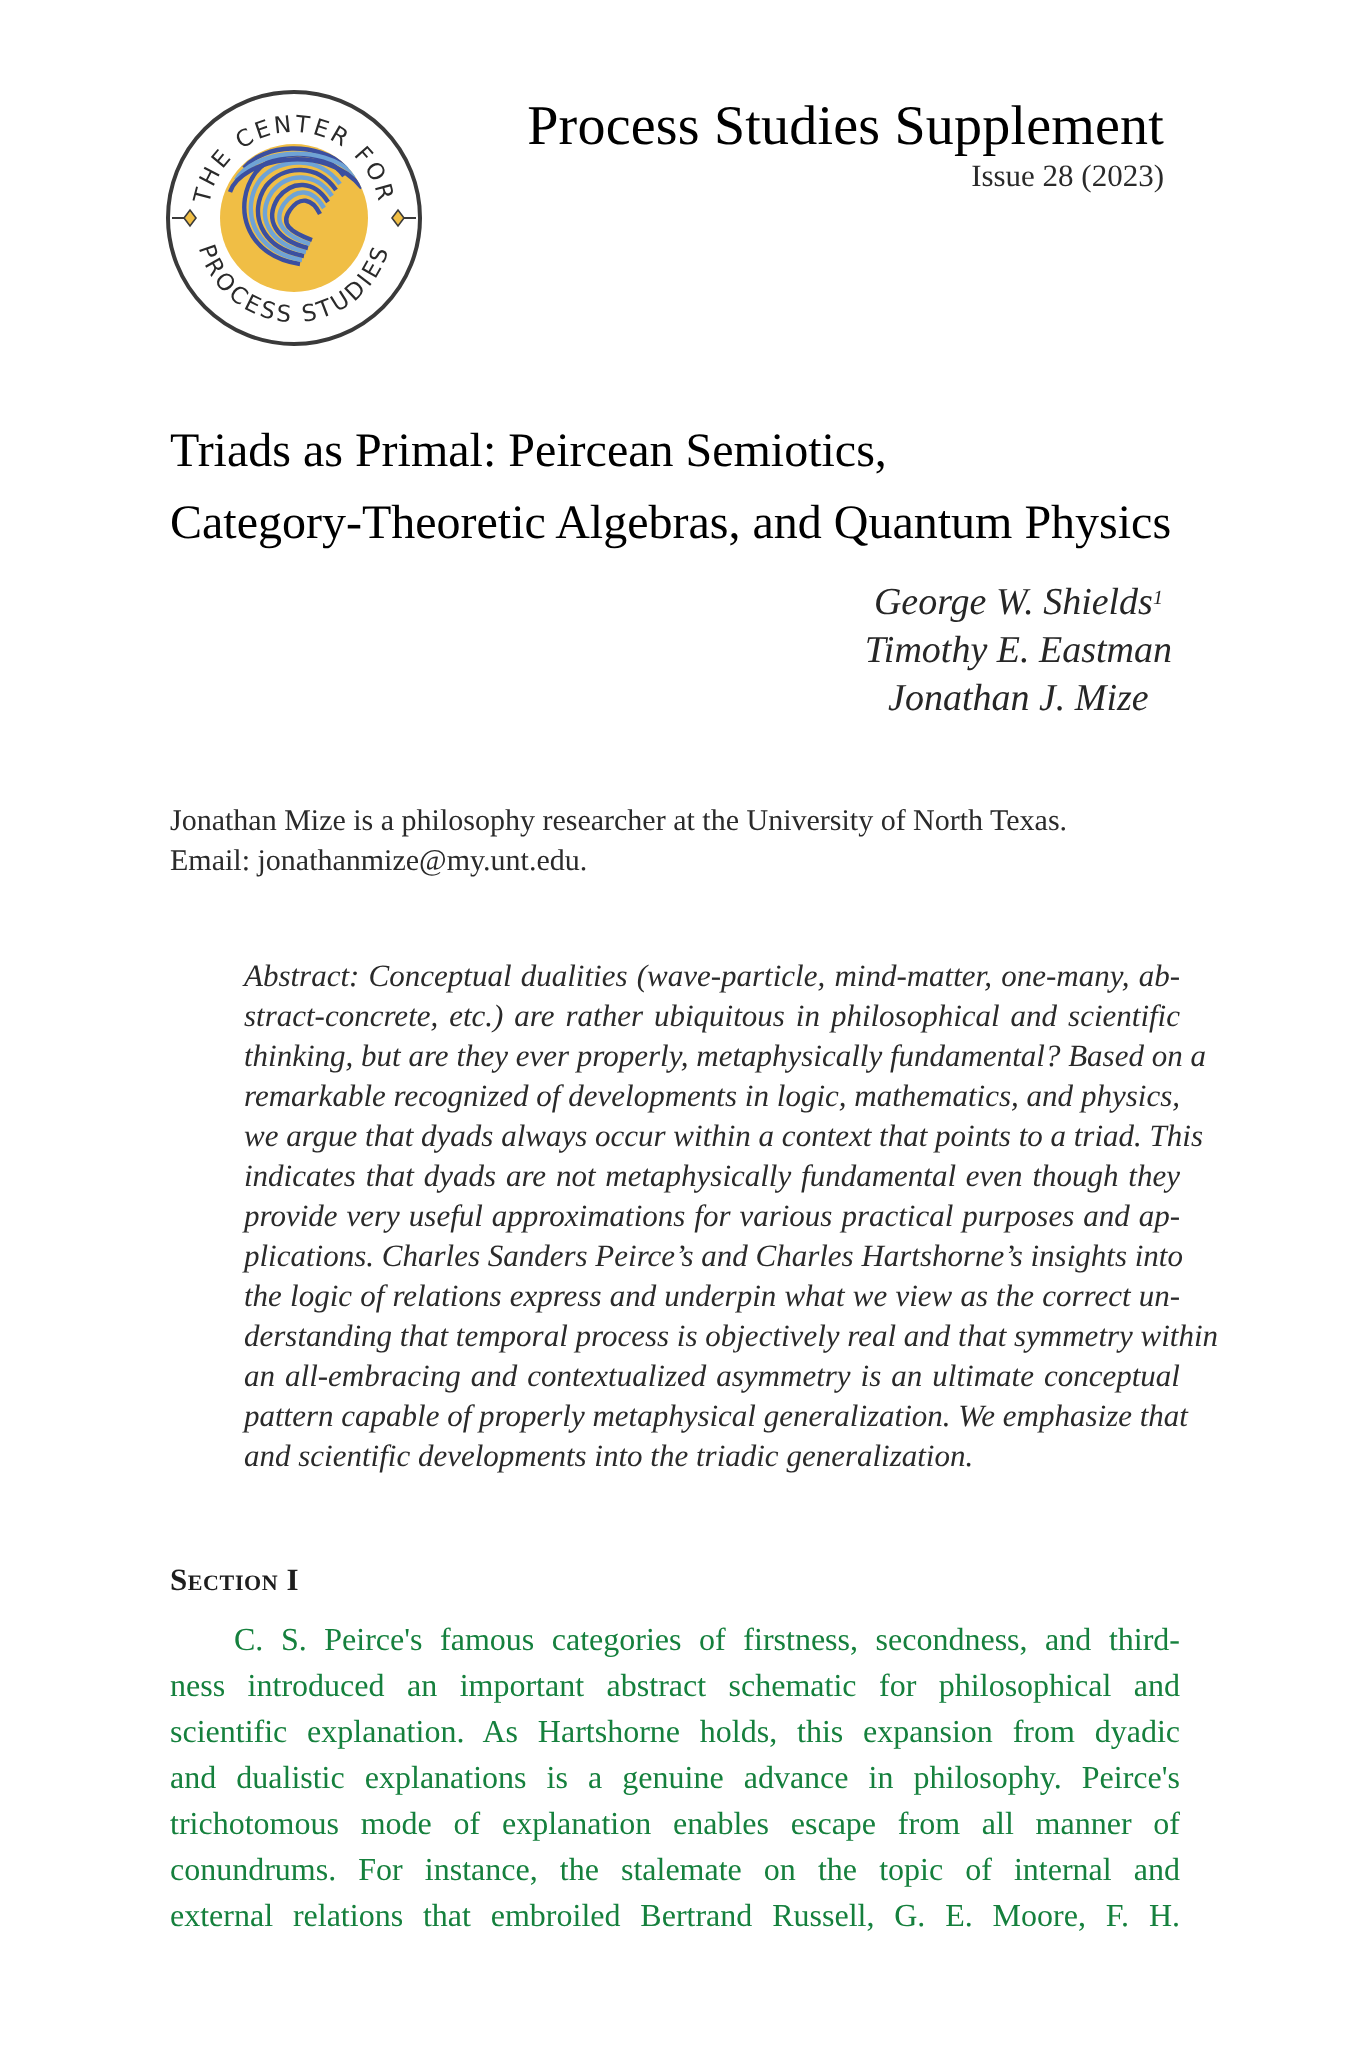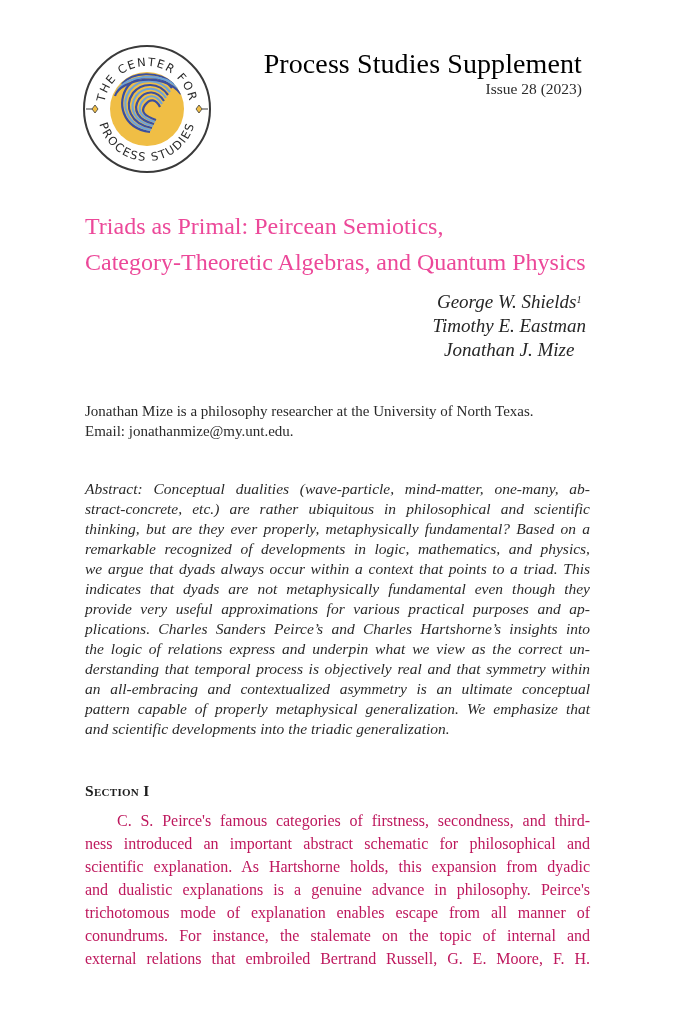--- a/index.html
+++ b/index.html
@@ -2,29 +2,29 @@
 <html><head>
   <meta charset="utf-8">
   <style>
     html, body { margin: 0; padding: 0; background: #ffffff; }
     body { width: 683px; height: 1024px; position: relative; overflow: hidden;
            font-family: "Liberation Serif", "DejaVu Serif", serif; color: #262626; }
     .logo { position: absolute; left: 82px; top: 44px; width: 130px; height: 130px; }
     .journal { position: absolute; right: 101px; top: 48px; text-align: right; }
     .journal-title { font-size: 28px; line-height: 32px; color: #000000; letter-spacing: 0.1px; }
     .journal-issue { font-size: 15.5px; line-height: 18px; color: #2a2a2a; margin-top: 0px; }
-    .title { position: absolute; left: 85px; top: 208px; width: 520px; font-size: 24px; line-height: 36px; color: #ec4899; }
+    .title { position: absolute; left: 85px; top: 208px; width: 520px; font-size: 24px; line-height: 36px; color: #000000; }
     .authors { position: absolute; right: 97px; top: 290px; text-align: center; font-style: italic; font-size: 19px; line-height: 24px; color: #262626; }
     .authors sup { font-size: 10px; vertical-align: top; position: relative; top: -2px; }
     .bios { position: absolute; left: 85px; top: 401px; width: 503px; font-size: 15px; line-height: 20px; color: #2a2a2a; text-align: justify; }
     .abstract { position: absolute; left: 85px; top: 479px; width: 505px; font-size: 15.5px; line-height: 20px; font-style: italic; color: #2a2a2a; }
-    .abstract .line { display: block; text-align: justify; text-align-last: justify; white-space: nowrap; }
+    .abstract .line { display: block; text-align: justify; text-align-last: justify; white-space: nowrap; margin-left: 37px; }
     .abstract .line.last { text-align-last: left; }
     .section-heading { position: absolute; left: 85px; top: 782px; font-size: 15.5px; font-weight: bold; font-variant: small-caps; color: #1e1e1e; letter-spacing: 0.3px; }
-    .body-text { position: absolute; left: 85px; top: 809px; width: 505px; font-size: 16px; line-height: 23px; color: #be185d; }
+    .body-text { position: absolute; left: 85px; top: 809px; width: 505px; font-size: 16px; line-height: 23px; color: #15803d; }
     .body-text .line { display: block; text-align: justify; text-align-last: justify; white-space: nowrap; }
     .body-text .line.indent { padding-left: 32px; }
   </style>
 </head>
 <body>
 
 <div class="logo">
   <svg width="130" height="130" viewBox="0 0 130 130">
     <defs>
       <path id="topArc" d="M 22 65 A 43 43 0 0 1 108 65"></path>

